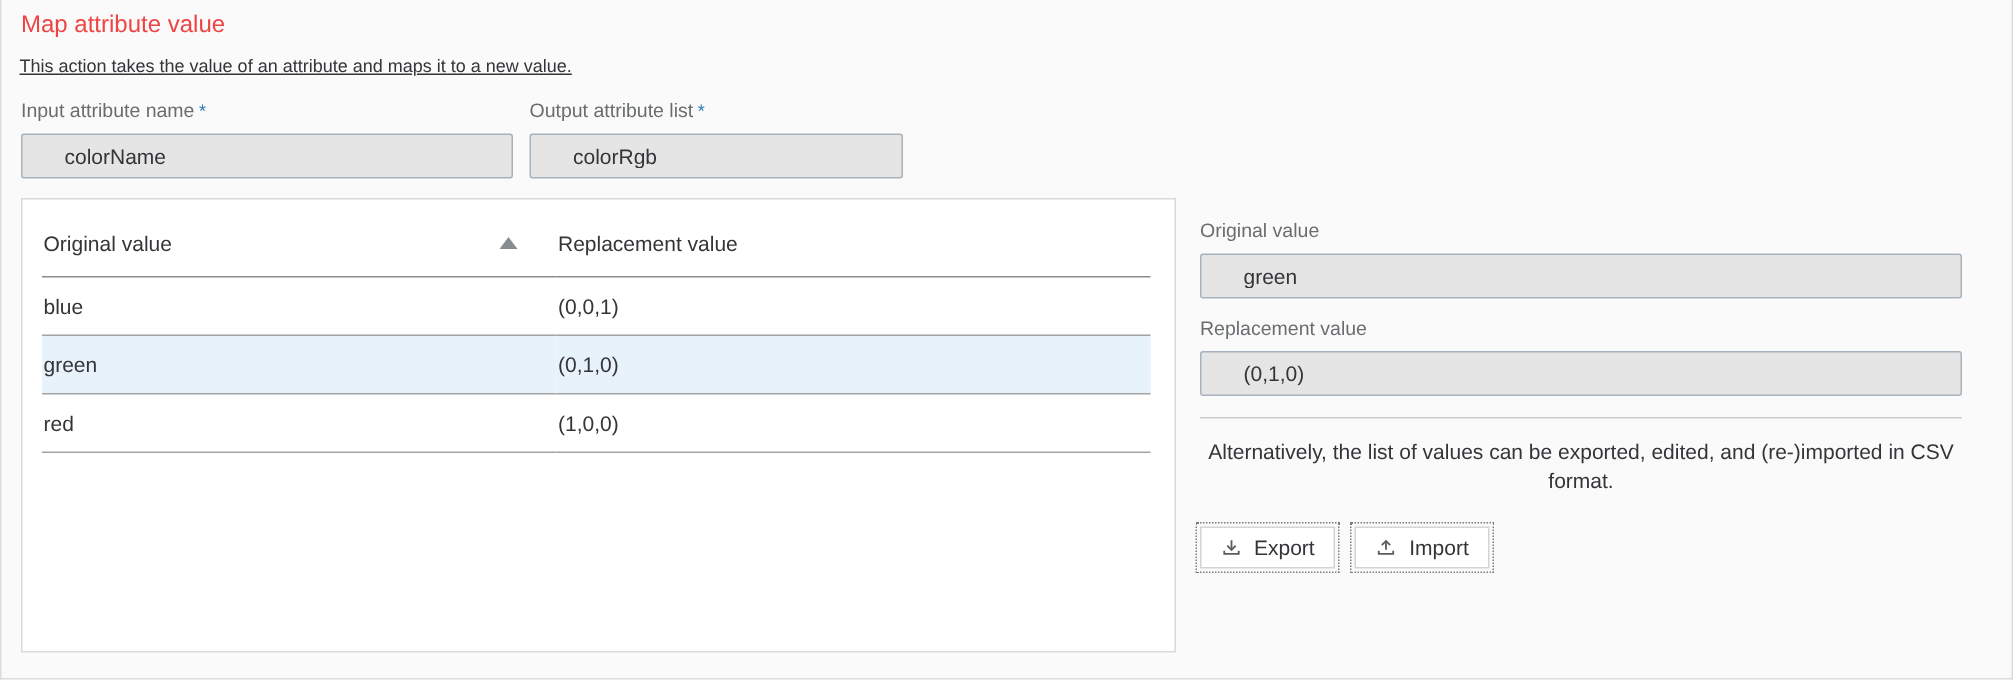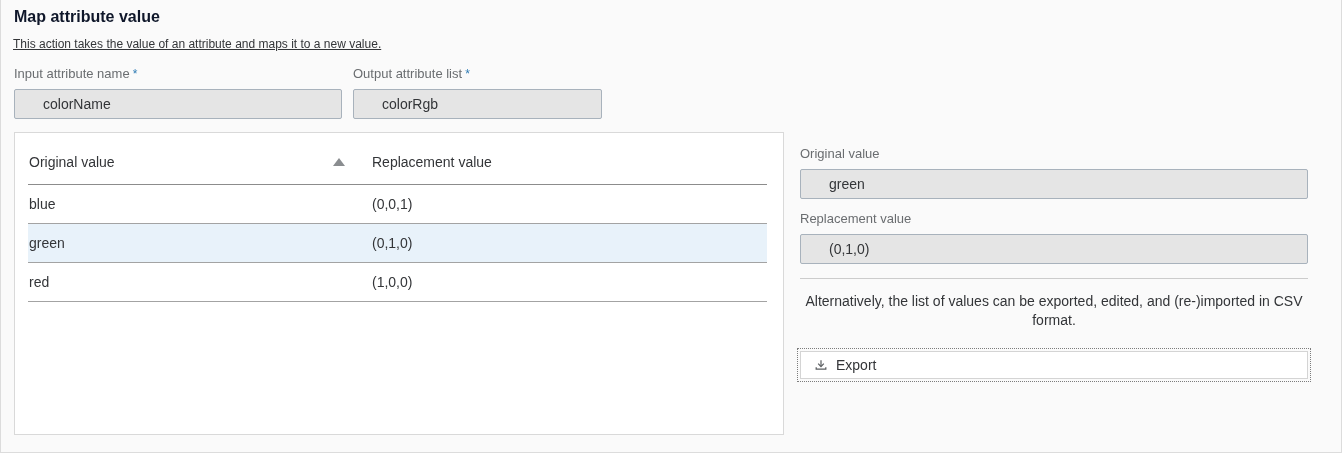--- a/index.html
+++ b/index.html
@@ -14,22 +14,22 @@
   .panel {
     position: relative;
     width: 1342px; height: 453px;
     background: #fafafa;
     border: 1px solid #dcdcdc;
     border-top: none;
     padding: 7px 16px 0 13px;
   }
   .page-title {
     font-size: 16px;
-    font-weight: bold;
-    color: #0f172a;
+    font-weight: normal;
+    color: #ef4444;
     margin: 0;
     line-height: 20px;
   }
   .page-desc {
     font-size: 12px;
     color: #333538;
     margin: 9px 0 0 -1px;
     line-height: 17px;
     text-decoration: underline;
   }
@@ -130,21 +130,21 @@
     border-top: 1px solid #cccccc;
     margin: 14px 0 0 0;
   }
   .csv-note {
     font-size: 14px;
     color: #333538;
     line-height: 19px;
     margin: 13px 0 0 0;
     text-align: center;
   }
-  .io-row { display: flex; gap: 13px; margin-top: 21px; flex-direction: column; }
+  .io-row { display: flex; gap: 13px; margin-top: 21px; }
   .io-btn {
     display: inline-flex;
     align-items: center;
     gap: 8px;
     height: 28px;
     padding: 0 13px;
     background: #ffffff;
     border: 1px solid #d4d4d4;
     outline: 1px dotted #7c7c7c;
     outline-offset: 2px;
@@ -225,17 +225,27 @@
         <button class="io-btn">
           <span class="io-icon">
             <svg width="14" height="14" viewBox="0 0 16 16" fill="none" stroke="#5a5d60" stroke-width="1.4">
               <path d="M8 2.5 V9"></path>
               <path d="M4.8 6.5 L8 9.8 L11.2 6.5"></path>
               <path d="M2.5 10.5 V12.8 H13.5 V10.5"></path>
             </svg>
           </span>
           <span>Export</span>
         </button>
+        <button class="io-btn">
+          <span class="io-icon">
+            <svg width="14" height="14" viewBox="0 0 16 16" fill="none" stroke="#5a5d60" stroke-width="1.4">
+              <path d="M8 9.8 V3.2"></path>
+              <path d="M4.8 6.2 L8 3 L11.2 6.2"></path>
+              <path d="M2.5 10.5 V12.8 H13.5 V10.5"></path>
+            </svg>
+          </span>
+          <span>Import</span>
+        </button>
       </div>
     </div>
 
   </div>
 </div>
 
 </body></html>

